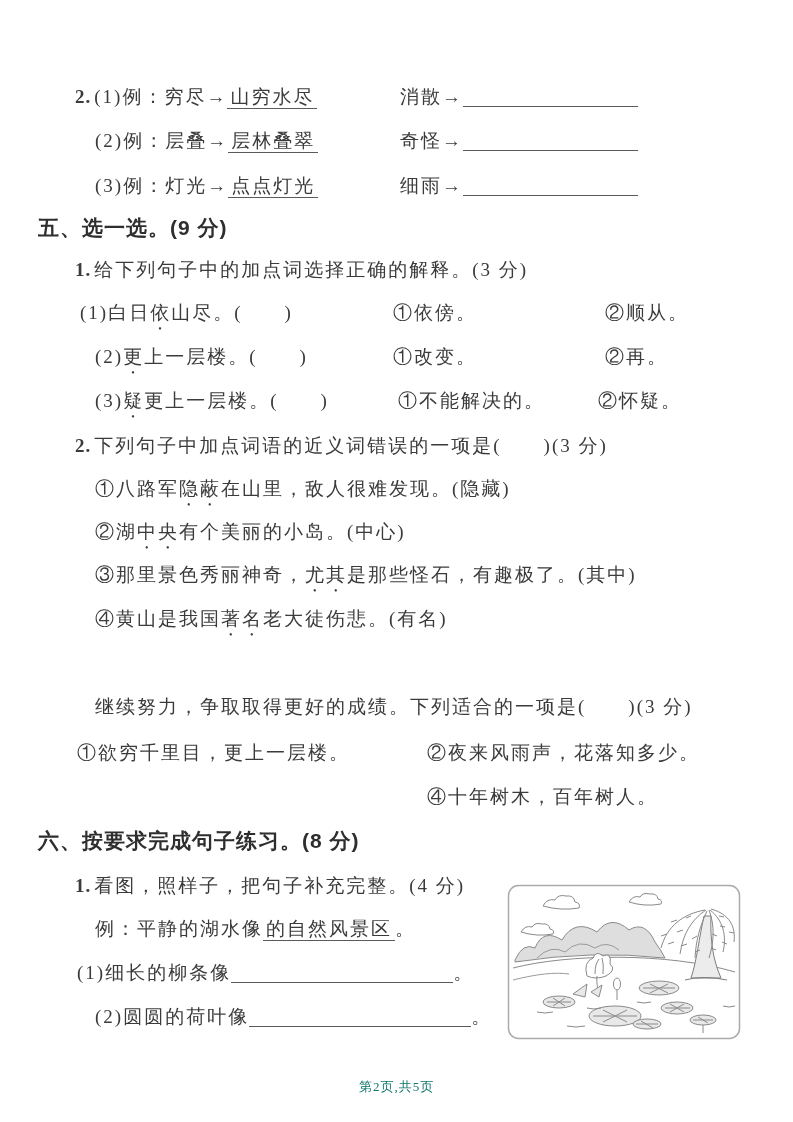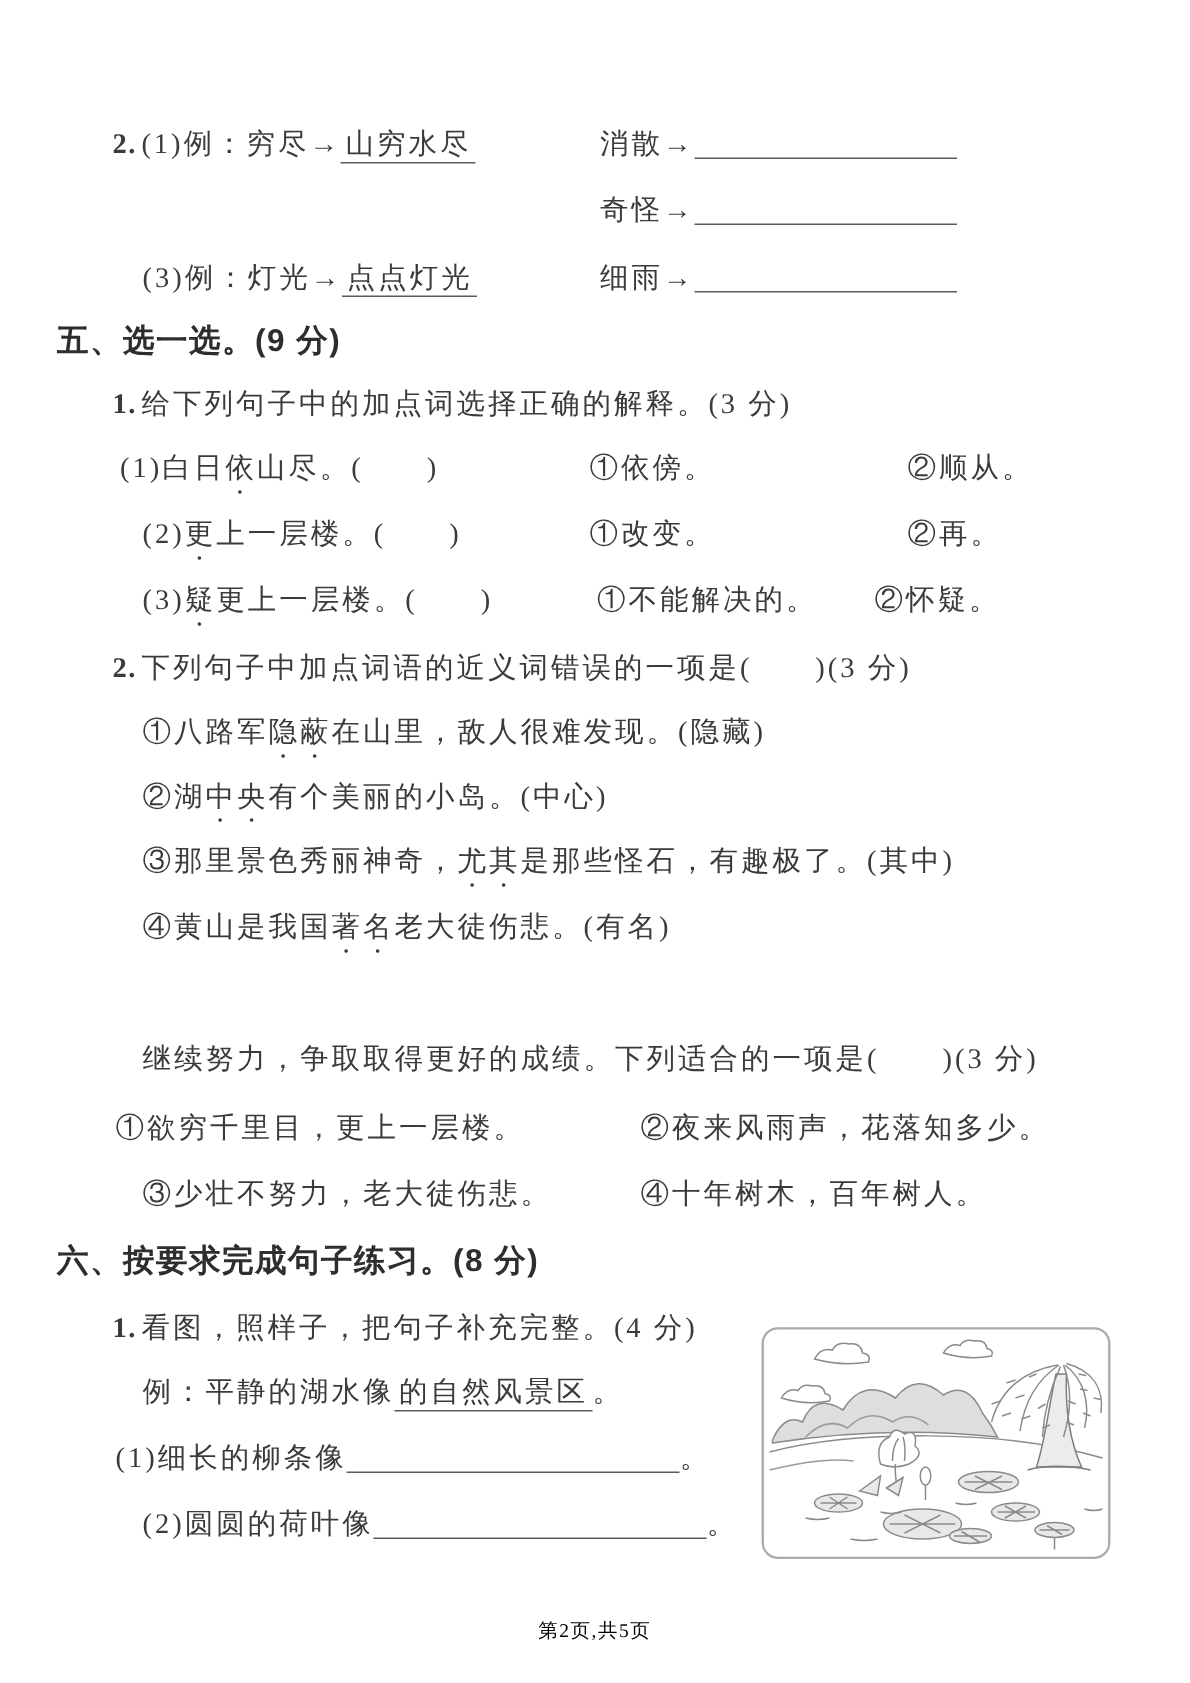--- a/index.html
+++ b/index.html
@@ -9,34 +9,35 @@
         font-size:19px;letter-spacing:2px;white-space:nowrap;}
   .col{position:absolute;top:0;}
   b.num{font-weight:bold;letter-spacing:1px;margin-right:3px;}
   .heading{font-family:"Liberation Sans",sans-serif;font-weight:bold;
            font-size:21px;color:#2e2e2e;letter-spacing:1px;}
   .ul{border-bottom:1.5px solid #5a5a5a;padding:0 3px 1px 3px;}
   .blank{display:inline-block;border-bottom:1.5px solid #5a5a5a;height:20px;vertical-align:-4px;}
   .dot{-webkit-text-emphasis:filled dot #3b3b3b;-webkit-text-emphasis-position:under left;
        text-emphasis:filled dot #3b3b3b;text-emphasis-position:under left;}
   .footer{position:absolute;left:0;right:0;top:1078px;text-align:center;
-          font-size:13px;color:#000000;letter-spacing:1px;}
+          font-size:13px;color:#0f766e;letter-spacing:1px;}
   .illus{position:absolute;left:507px;top:884px;width:234px;height:156px;}
   svg{display:block;}
 </style>
 </head>
 <body>
 
 <div class="page">
 
   <div class="line" style="top:82px">
     <span class="col" style="left:75px"><b class="num">2.</b><span>(1)例：穷尽→</span><span class="ul">山穷水尽</span></span>
     <span class="col" style="left:400px"><span>消散→</span><span class="blank" style="width:175px"></span></span>
   </div>
   <div class="line" style="top:126px">
+    <span class="col" style="left:95px"><span>(2)例：层叠→</span><span class="ul">层林叠翠</span></span>
     <span class="col" style="left:400px"><span>奇怪→</span><span class="blank" style="width:175px"></span></span>
   </div>
   <div class="line" style="top:171px">
     <span class="col" style="left:95px"><span>(3)例：灯光→</span><span class="ul">点点灯光</span></span>
     <span class="col" style="left:400px"><span>细雨→</span><span class="blank" style="width:175px"></span></span>
   </div>
 
   <div class="line" style="top:213px">
     <span class="col heading" style="left:38px">五、选一选。(9 分)</span>
   </div>
@@ -51,21 +52,21 @@
     <span class="col" style="left:605px">②顺从。</span>
   </div>
   <div class="line" style="top:342px">
     <span class="col" style="left:95px"><span>(2)</span><span class="dot">更</span><span>上一层楼。(　　)</span></span>
     <span class="col" style="left:393px">①改变。</span>
     <span class="col" style="left:605px">②再。</span>
   </div>
   <div class="line" style="top:386px">
     <span class="col" style="left:95px"><span>(3)</span><span class="dot">疑</span><span>更上一层楼。(　　)</span></span>
     <span class="col" style="left:398px">①不能解决的。</span>
-    <span class="col" style="left:583px">②怀疑。</span>
+    <span class="col" style="left:598px">②怀疑。</span>
   </div>
 
   <div class="line" style="top:431px">
     <span class="col" style="left:75px"><b class="num">2.</b><span>下列句子中加点词语的近义词错误的一项是(　　)(3 分)</span></span>
   </div>
   <div class="line" style="top:474px">
     <span class="col" style="left:95px"><span>①八路军</span><span class="dot">隐蔽</span><span>在山里，敌人很难发现。(隐藏)</span></span>
   </div>
   <div class="line" style="top:517px">
     <span class="col" style="left:95px"><span>②湖</span><span class="dot">中央</span><span>有个美丽的小岛。(中心)</span></span>
@@ -78,21 +79,20 @@
   </div>
 
   <div class="line" style="top:692px">
     <span class="col" style="left:95px">继续努力，争取取得更好的成绩。下列适合的一项是(　　)(3 分)</span>
   </div>
   <div class="line" style="top:738px">
     <span class="col" style="left:77px">①欲穷千里目，更上一层楼。</span>
     <span class="col" style="left:427px">②夜来风雨声，花落知多少。</span>
   </div>
   <div class="line" style="top:782px">
-    <span class="col" style="left:95px">③少壮不努力，老大徒伤悲。</span>
     <span class="col" style="left:427px">④十年树木，百年树人。</span>
   </div>
 
   <div class="line" style="top:826px">
     <span class="col heading" style="left:38px">六、按要求完成句子练习。(8 分)</span>
   </div>
   <div class="line" style="top:871px">
     <span class="col" style="left:75px"><b class="num">1.</b><span>看图，照样子，把句子补充完整。(4 分)</span></span>
   </div>
   <div class="line" style="top:914px">

